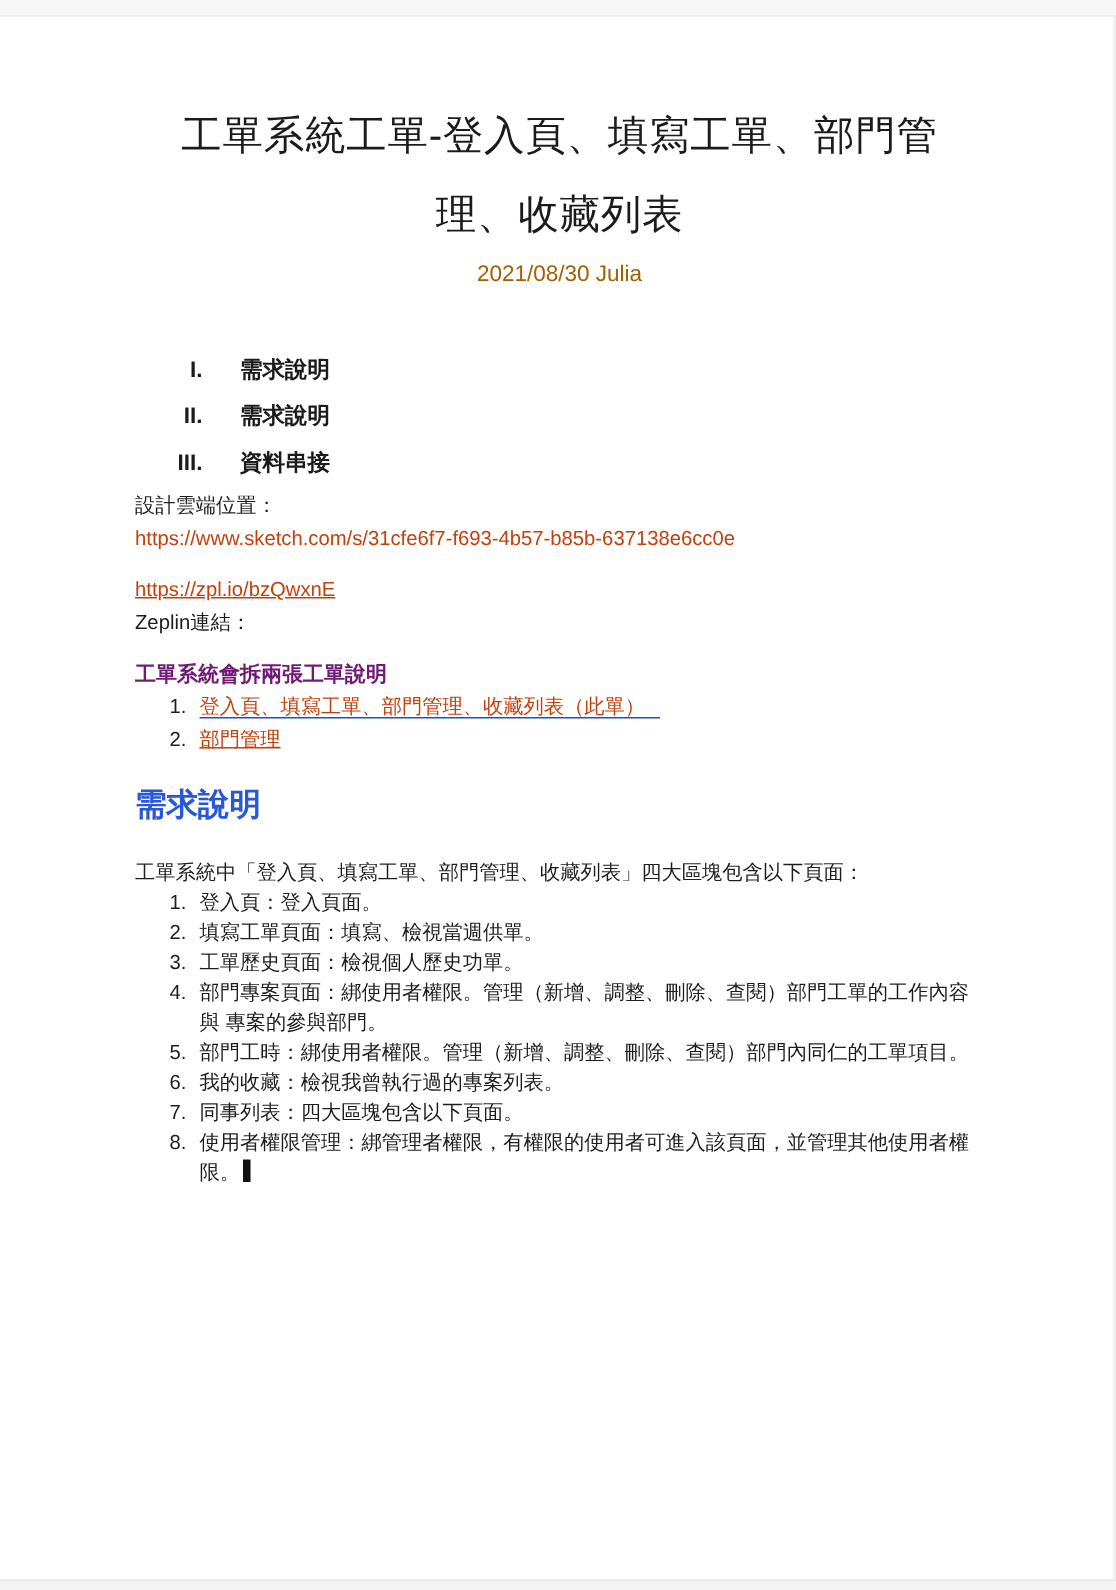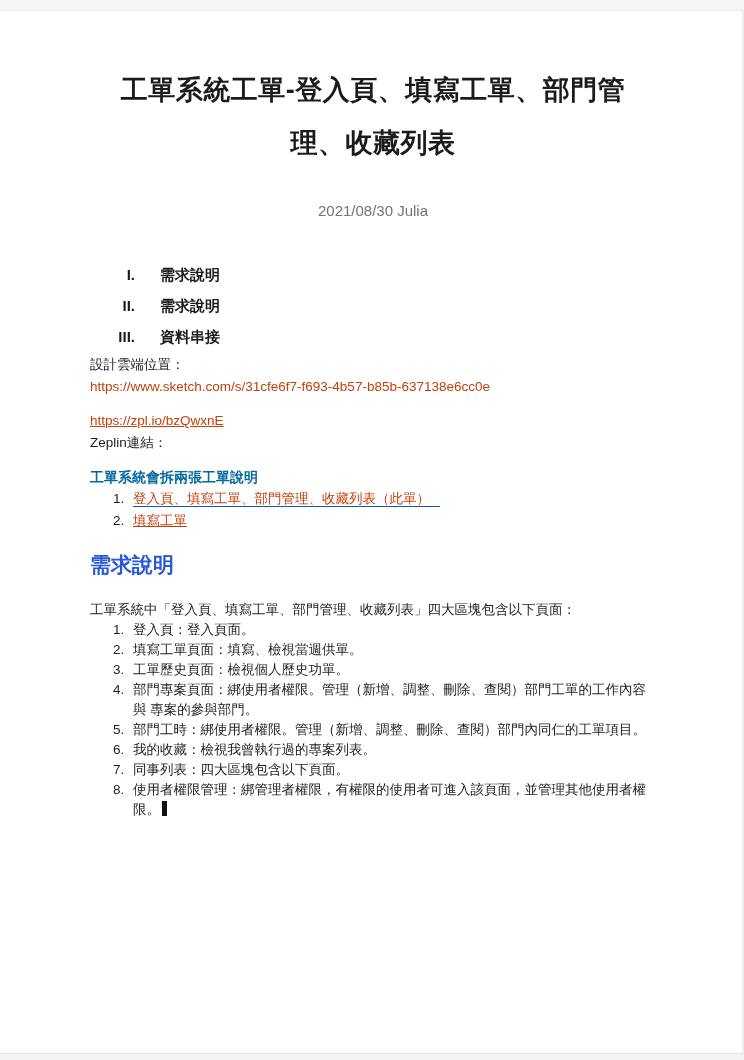--- a/index.html
+++ b/index.html
@@ -35,30 +35,30 @@
     position: absolute;
     left: 90px;
     top: 12px;
     width: 566px;
   }
   
   .doc-title {
     margin-top: 52px;
     text-align: center;
     font-size: 27px;
-    font-weight: 700;
+    font-weight: 400;
     line-height: 53px;
     color: #1b1b1d;
     letter-spacing: 0.5px;
   }
   .doc-date {
-    margin-top: 32px;
+    margin-top: 4px;
     text-align: center;
     font-size: 15px;
-    color: #737373;
+    color: #a16207;
   }
   
   .toc { margin-top: 40px; }
   .toc-row {
     display: flex;
     font-size: 15px;
     font-weight: 700;
     line-height: 31px;
     color: #1b1b1d;
   }
@@ -71,21 +71,21 @@
   a.doclink { color: #c2410c; text-decoration: none; cursor: pointer; }
   a.doclink.underline { text-decoration: underline; }
   a.doclink.underline-ext {
     text-decoration: none;
     border-bottom: 1px solid #1155cc;
     padding-right: 10px;
     text-align: right;
   }
   
   .split-block { margin-top: 12px; font-size: 13.5px; line-height: 22px; }
-  .split-title { font-weight: 700; font-size: 14px; color: #0369a1; }
+  .split-title { font-weight: 700; font-size: 14px; color: #701a75; }
   .olist { padding-left: 23px; }
   .li-row { display: flex; }
   .li-num { width: 20px; flex: none; color: #1d1d1f; }
   .li-txt { flex: 1; }
   
   .req-heading {
     margin-top: 20px;
     font-size: 21px;
     font-weight: 700;
     color: #2857d8;
@@ -144,21 +144,21 @@
 
     <div class="split-block">
       <div class="split-title">工單系統會拆兩張工單說明</div>
       <div class="olist">
         <div class="li-row">
           <span class="li-num">1.</span>
           <span class="li-txt"><a class="doclink underline-ext">登入頁、填寫工單、部門管理、收藏列表（此單）</a></span>
         </div>
         <div class="li-row">
           <span class="li-num">2.</span>
-          <span class="li-txt"><a class="doclink underline">填寫工單</a></span>
+          <span class="li-txt"><a class="doclink underline">部門管理</a></span>
         </div>
       </div>
     </div>
 
     <div class="req-heading">需求說明</div>
 
     <div class="intro">工單系統中「登入頁、填寫工單、部門管理、收藏列表」四大區塊包含以下頁面：</div>
 
     <div class="pages olist">
       <div class="li-row">

